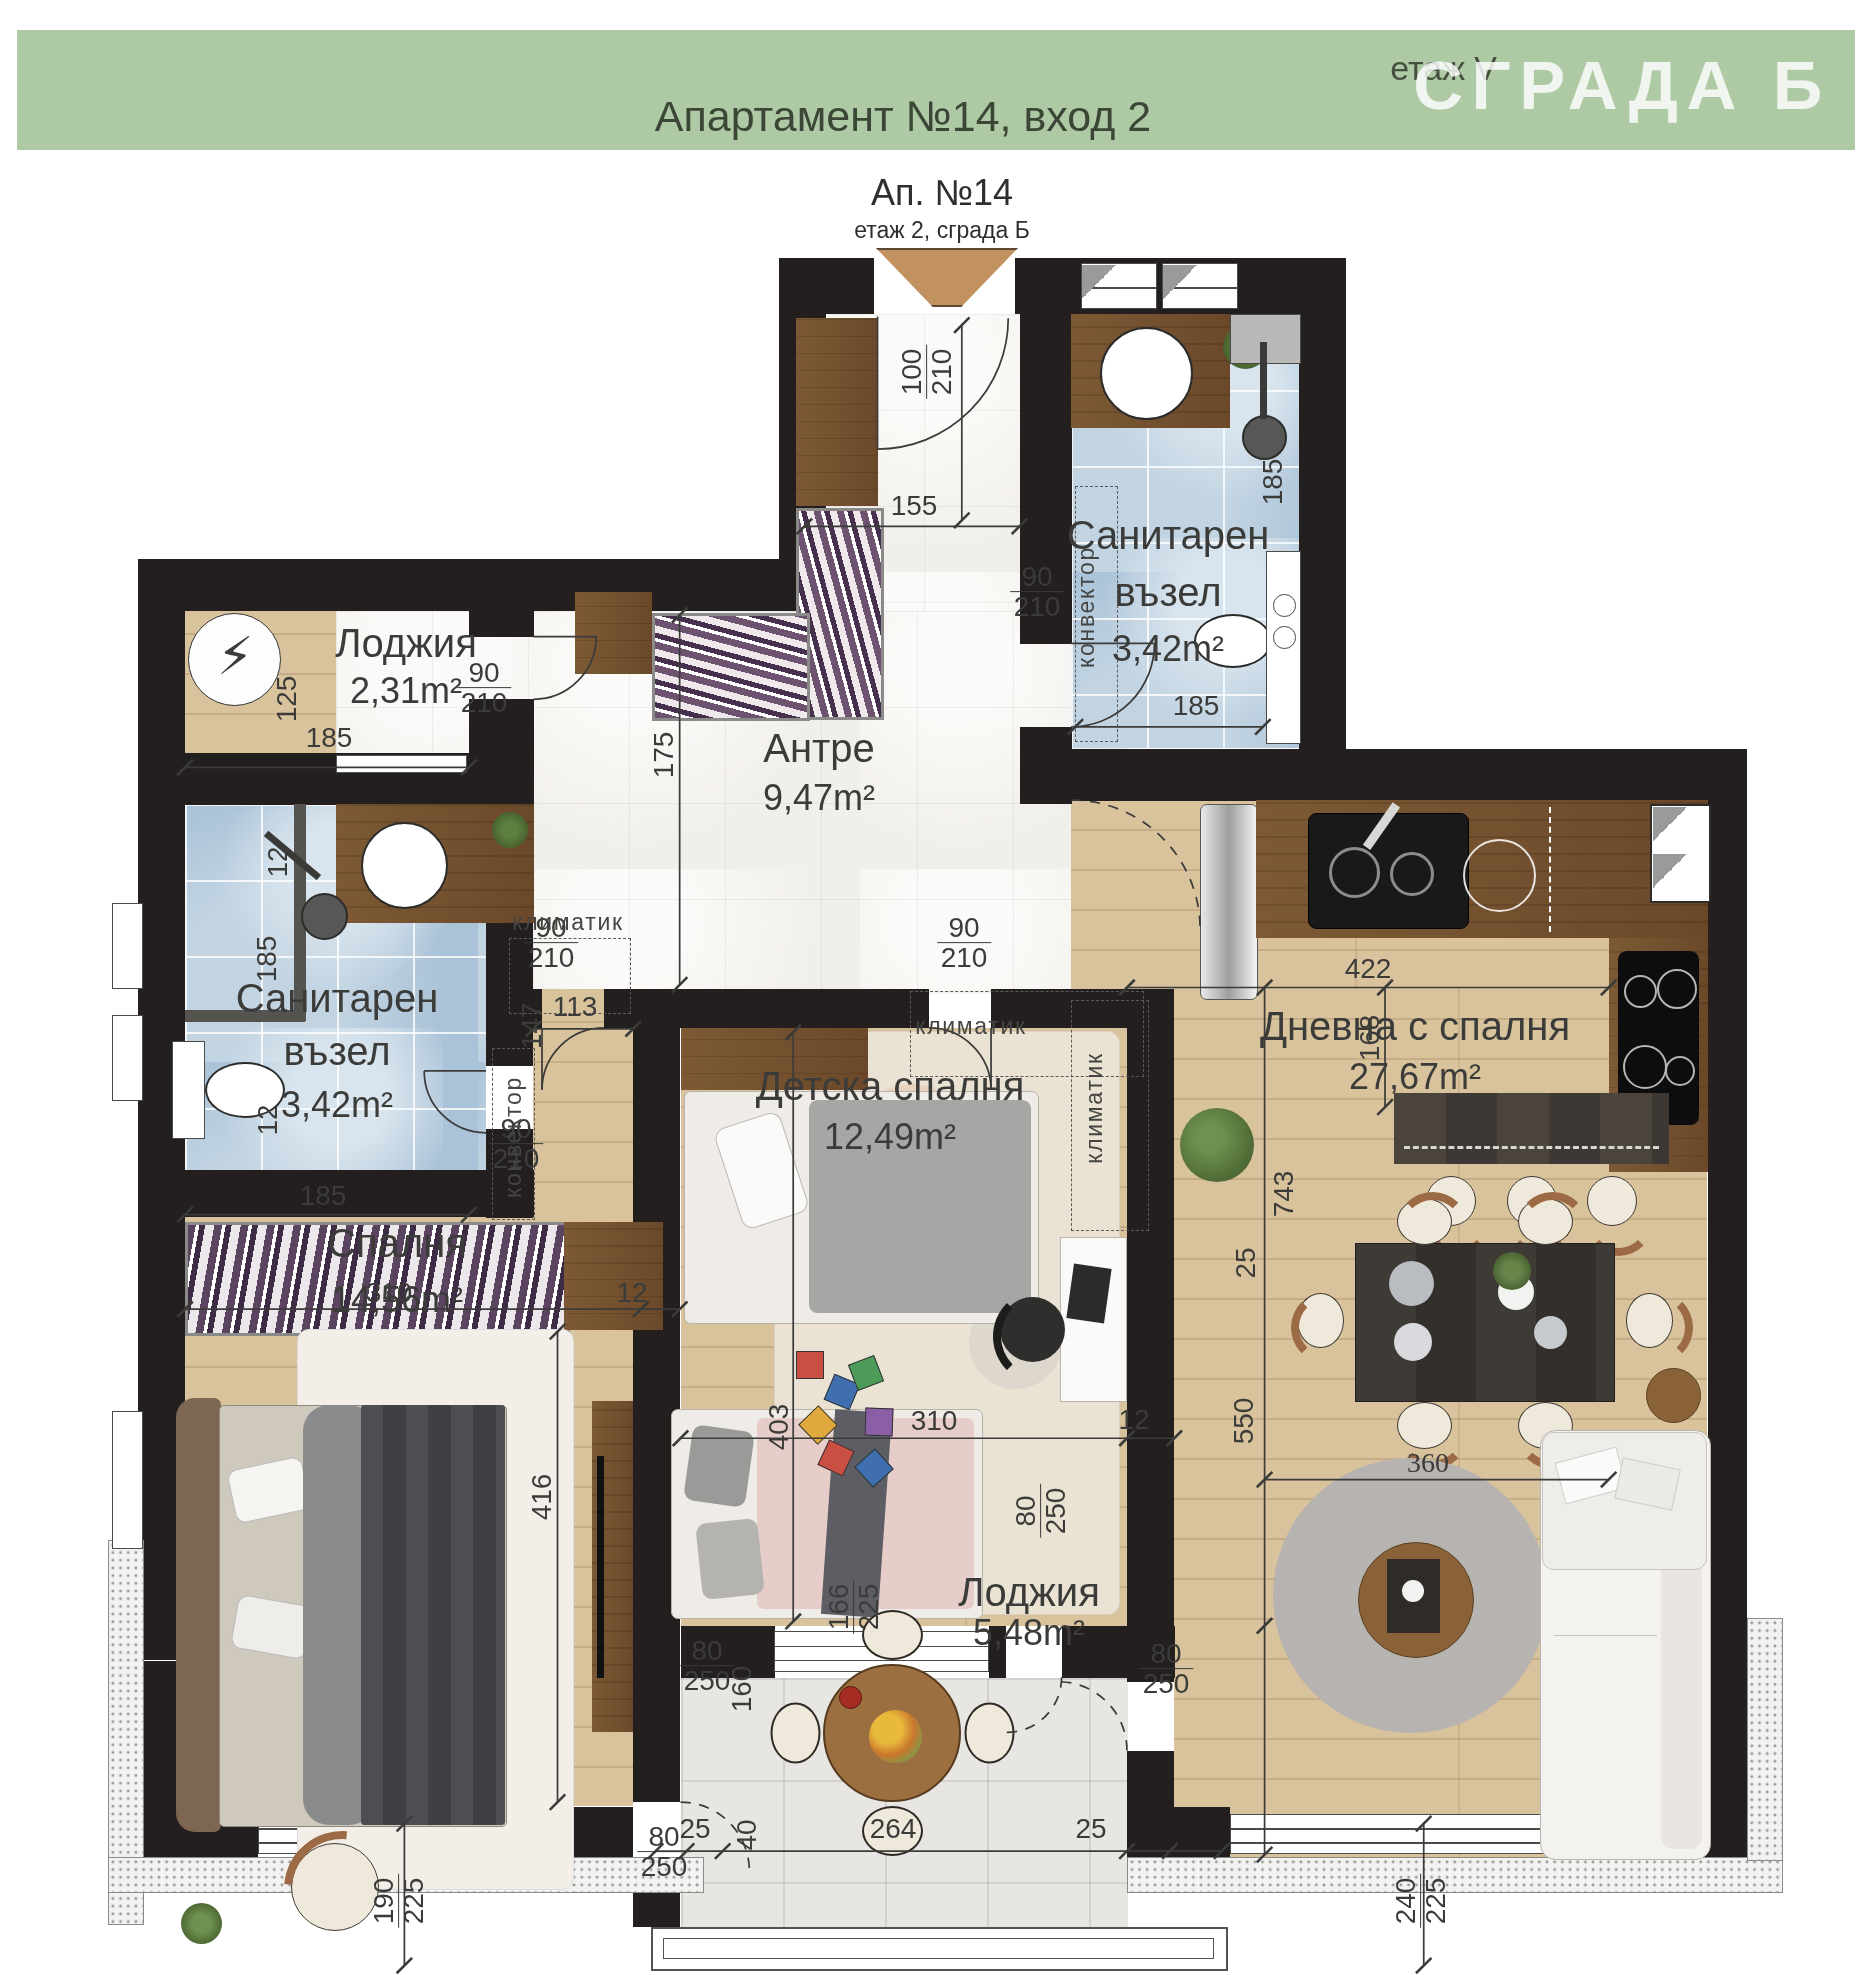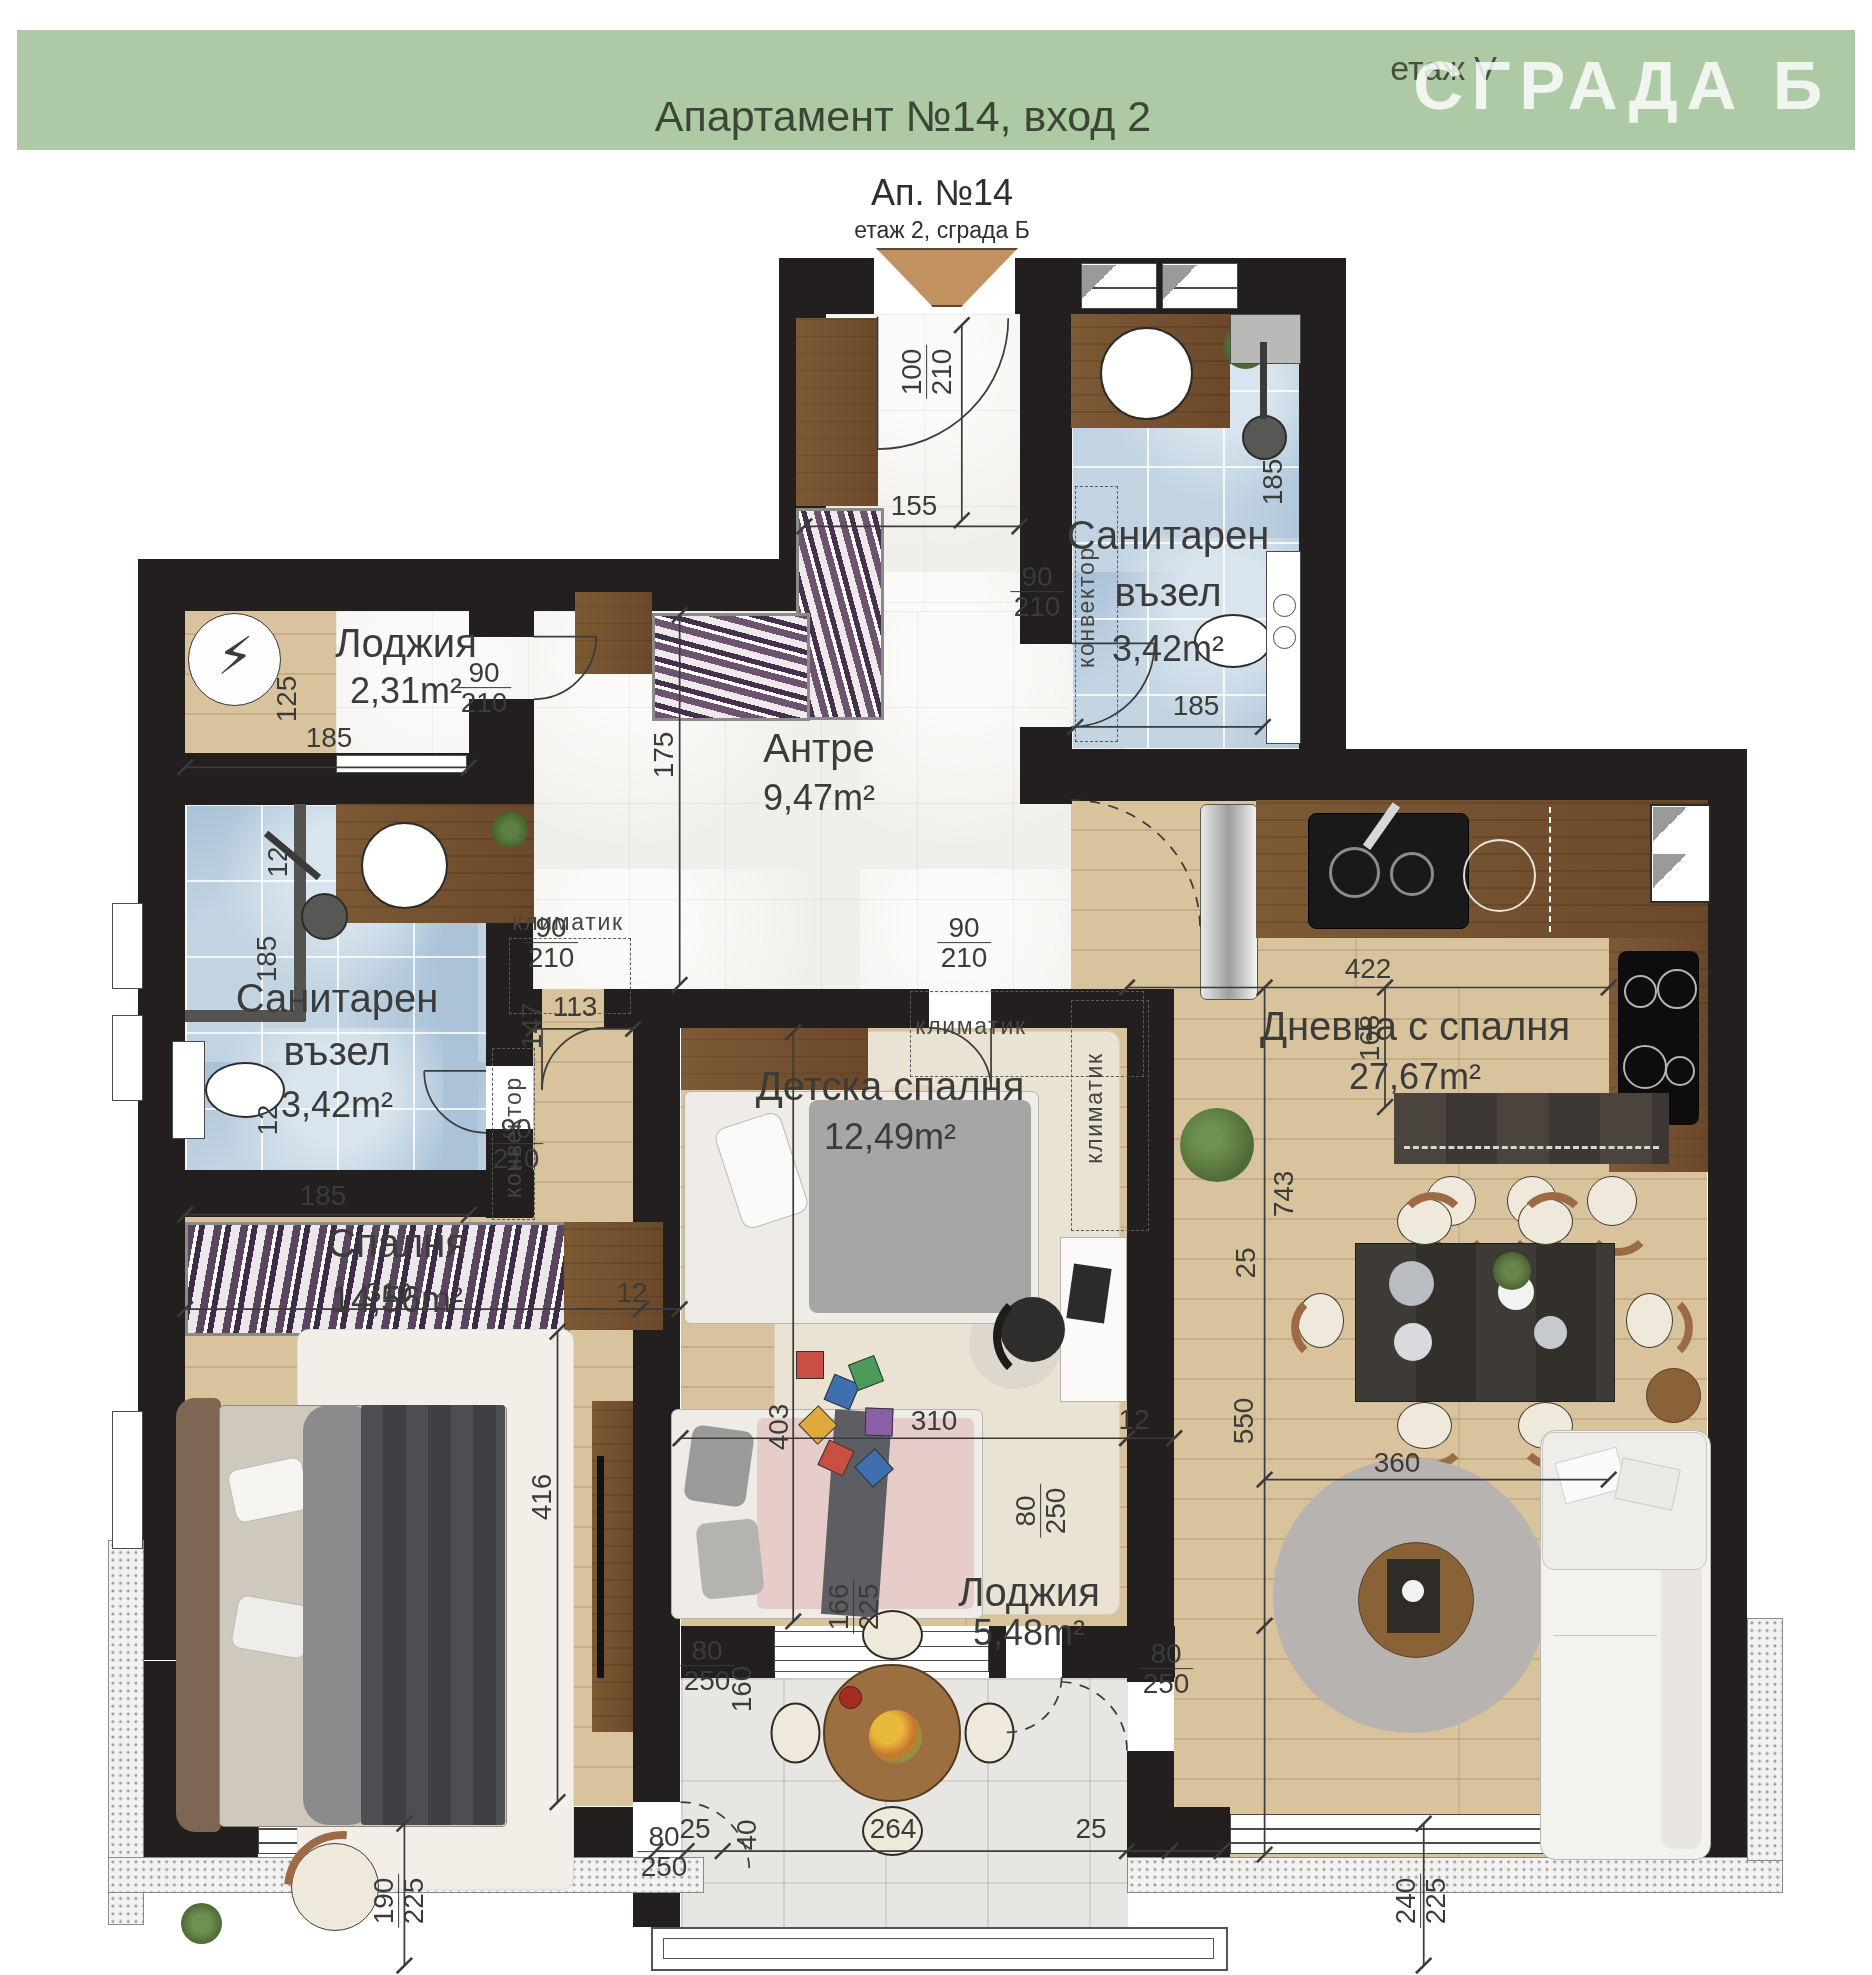--- a/index.html
+++ b/index.html
@@ -393,21 +393,21 @@
       <div class="lbl" style="left: 632px; top: 1293px;">12</div>
       <div class="lbl r" style="left: 542px; top: 1497px;">416</div>
       <div class="lbl r" style="left: 779px; top: 1427px;">403</div>
       <div class="lbl" style="left: 934px; top: 1421px;">310</div>
       <div class="lbl" style="left: 1134px; top: 1420px;">12</div>
       <div class="lbl" style="left: 1368px; top: 969px;">422</div>
       <div class="lbl r" style="left: 1370px; top: 1038px;">168</div>
       <div class="lbl r" style="left: 1246px; top: 1263px;">25</div>
       <div class="lbl r" style="left: 1284px; top: 1194px;">743</div>
       <div class="lbl r" style="left: 1244px; top: 1421px;">550</div>
-      <div class="lbl" style="left: 1397px; top: 1463px;">360</div>
+      <div class="lbl" style="left: 1428px; top: 1463px; font-family: Liberation Serif, serif;">360</div>
       <div class="lbl r" style="left: 742px; top: 1689px;">160</div>
       <div class="lbl" style="left: 695px; top: 1829px;">25</div>
       <div class="lbl r" style="left: 747px; top: 1835px;">40</div>
       <div class="lbl" style="left: 893px; top: 1829px;">264</div>
       <div class="lbl" style="left: 1091px; top: 1829px;">25</div>
       <div class="lbl" style="left: 1196px; top: 706px;">185</div>
       <div class="lbl r" style="left: 1273px; top: 482px;">185</div>
       <div class="frac" style="left: 484px; top: 688px;">
         <div>90</div>
         <div class="b">210</div>

